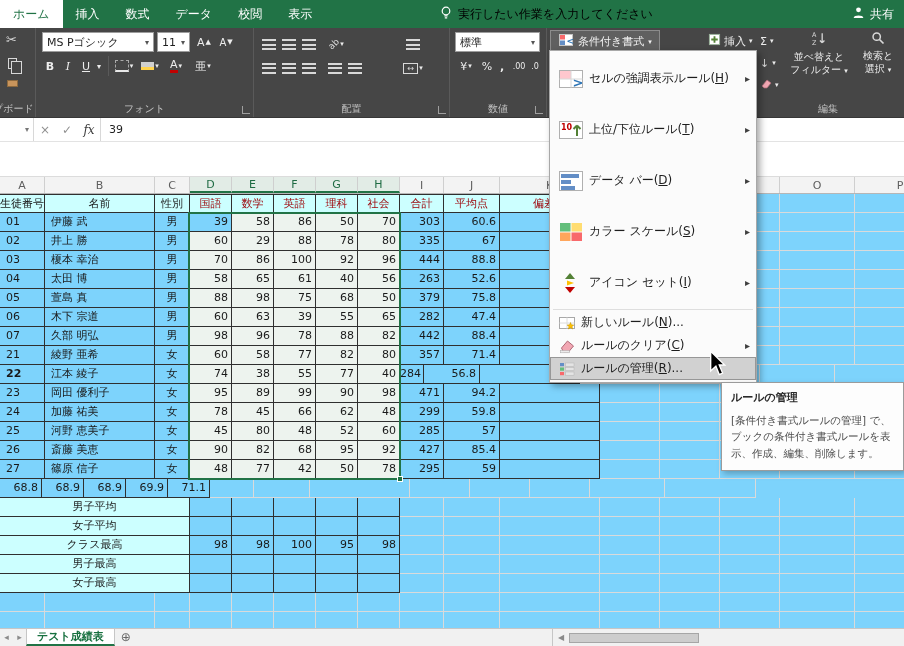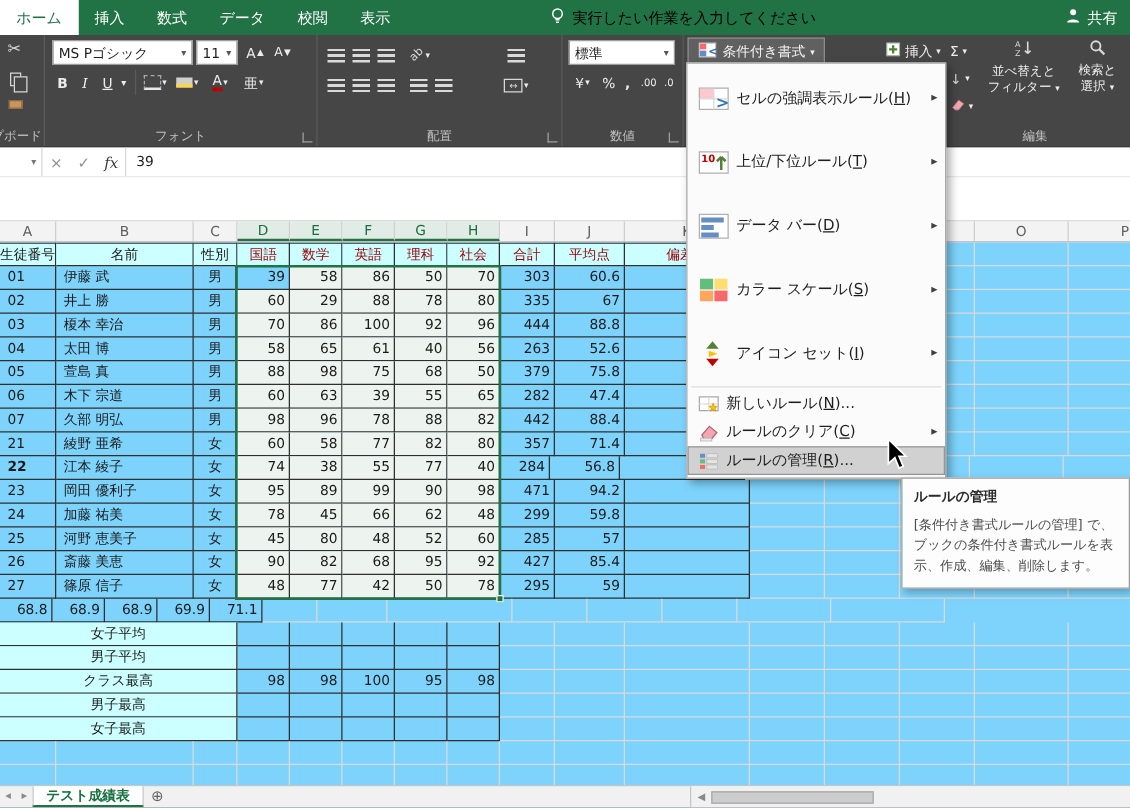--- a/index.html
+++ b/index.html
@@ -493,21 +493,21 @@
       </div>
       <div class="grow">
         <div class="gc tb l" style="width: 45px; font-weight: bold;">22</div>
         <div class="gc tb l" style="width: 110px;">江本 綾子</div>
         <div class="gc tb c" style="width: 35px;">女</div>
         <div class="gc tb r selfill" style="width: 42px;">74</div>
         <div class="gc tb r selfill" style="width: 42px;">38</div>
         <div class="gc tb r selfill" style="width: 42px;">55</div>
         <div class="gc tb r selfill" style="width: 42px;">77</div>
         <div class="gc tb r selfill" style="width: 42px;">40</div>
-        <div class="gc tb r" style="width: 40px;">284</div>
+        <div class="gc tb r" style="width: 24px;">284</div>
         <div class="gc tb r" style="width: 56px;">56.8</div>
         <div class="gc tb" style="width: 100px;"></div>
         <div class="gc gl" style="width: 60px;"></div>
         <div class="gc gl" style="width: 60px;"></div>
         <div class="gc gl" style="width: 60px;"></div>
         <div class="gc gl" style="width: 75px;"></div>
         <div class="gc gl" style="width: 91px;"></div>
       </div>
       <div class="grow">
         <div class="gc tb l" style="width: 45px;">23</div>
@@ -608,37 +608,37 @@
         <div class="gc gl" style="width: 44px;"></div>
         <div class="gc gl" style="width: 56px;"></div>
         <div class="gc gl" style="width: 100px;"></div>
         <div class="gc gl" style="width: 60px;"></div>
         <div class="gc gl" style="width: 60px;"></div>
         <div class="gc gl" style="width: 60px;"></div>
         <div class="gc gl" style="width: 75px;"></div>
         <div class="gc gl" style="width: 91px;"></div>
       </div>
       <div class="grow">
-        <div class="gc tb cyan c" style="width: 190px;">女子平均</div>
+        <div class="gc tb cyan c" style="width: 190px;">男子平均</div>
         <div class="gc tb r" style="width: 42px;"></div>
         <div class="gc tb r" style="width: 42px;"></div>
         <div class="gc tb r" style="width: 42px;"></div>
         <div class="gc tb r" style="width: 42px;"></div>
         <div class="gc tb r" style="width: 42px;"></div>
         <div class="gc gl" style="width: 44px;"></div>
         <div class="gc gl" style="width: 56px;"></div>
         <div class="gc gl" style="width: 100px;"></div>
         <div class="gc gl" style="width: 60px;"></div>
         <div class="gc gl" style="width: 60px;"></div>
         <div class="gc gl" style="width: 60px;"></div>
         <div class="gc gl" style="width: 75px;"></div>
         <div class="gc gl" style="width: 91px;"></div>
       </div>
       <div class="grow">
-        <div class="gc tb cyan c" style="width: 190px;">男子平均</div>
+        <div class="gc tb cyan c" style="width: 190px;">女子平均</div>
         <div class="gc tb r" style="width: 42px;"></div>
         <div class="gc tb r" style="width: 42px;"></div>
         <div class="gc tb r" style="width: 42px;"></div>
         <div class="gc tb r" style="width: 42px;"></div>
         <div class="gc tb r" style="width: 42px;"></div>
         <div class="gc gl" style="width: 44px;"></div>
         <div class="gc gl" style="width: 56px;"></div>
         <div class="gc gl" style="width: 100px;"></div>
         <div class="gc gl" style="width: 60px;"></div>
         <div class="gc gl" style="width: 60px;"></div>

